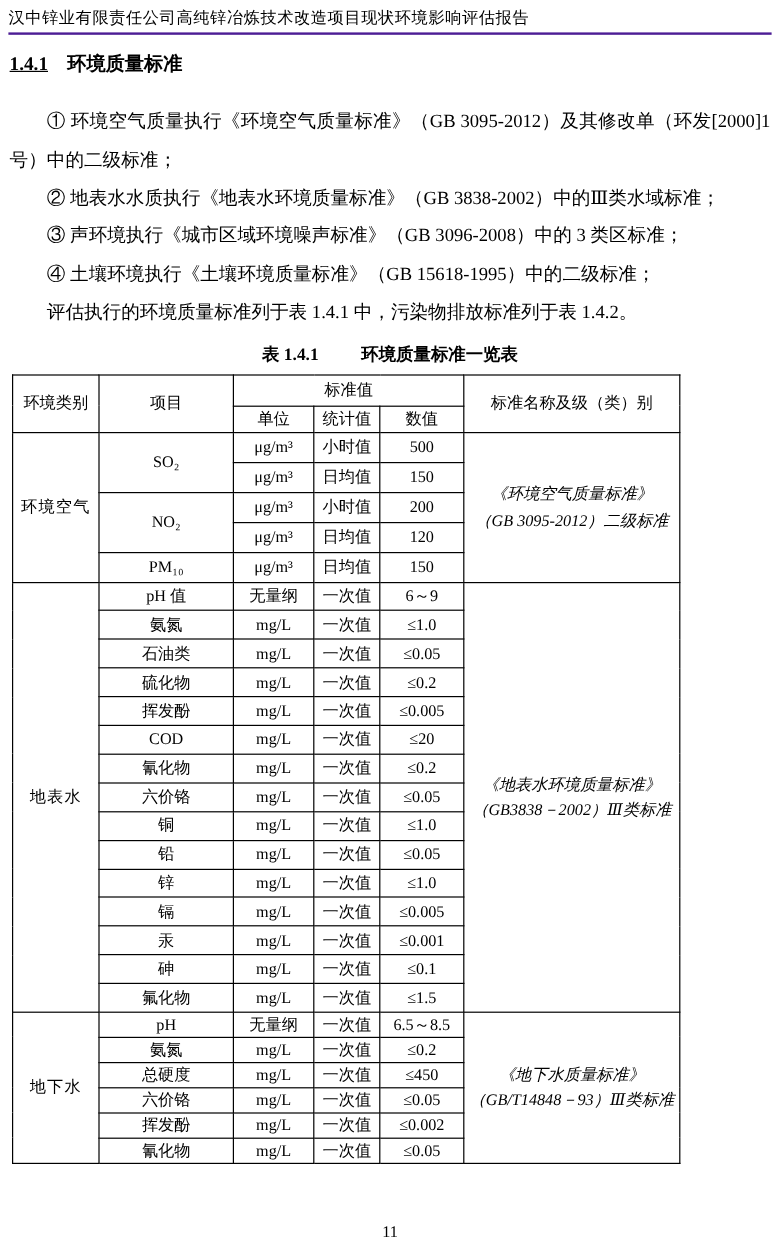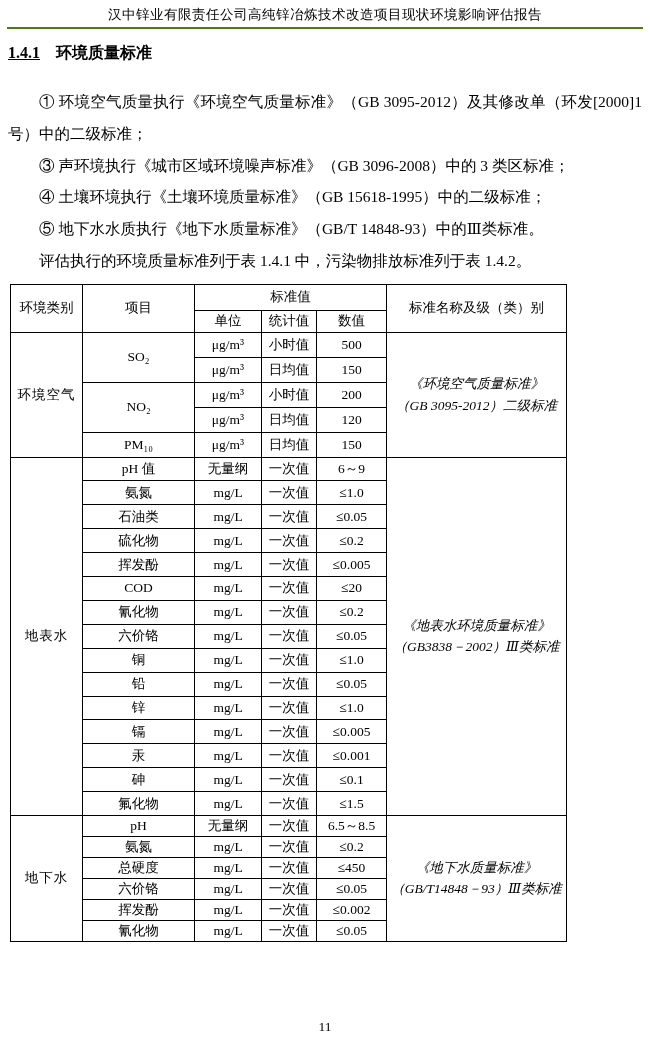--- a/index.html
+++ b/index.html
@@ -5,22 +5,22 @@
   html, body { margin: 0; padding: 0; background: #fff; }
   body {
     width: 650px; height: 1044px;
     font-family: "Liberation Serif", "DejaVu Serif", serif;
     color: #000;
   }
   .page { position: relative; width: 650px; height: 1044px; overflow: hidden; background: #fff; }
 
   .page-header {
     margin: 0 7px; padding: 6px 0 3px;
-    text-align: center; font-size: 13.5px; letter-spacing: 0.5px;
-    border-bottom: 2px solid #4d7c0f;
+    font-size: 13.5px; letter-spacing: 0.5px;
+    border-bottom: 2px solid #4c1d95;
   }
 
   .section-heading { margin: 14px 8px 0; font-size: 16px; font-weight: bold; }
   .section-heading .sec-num { margin-right: 12px; text-decoration: underline; }
 
   .body-text { margin: 22px 8px 0; font-size: 15.5px; line-height: 2.05; text-align: justify; }
   .body-text p { margin: 0; text-indent: 2em; }
 
   .table-caption { margin-top: 9px; text-align: center; font-size: 14.5px; font-weight: bold; }
   .table-caption .cap-label { margin-right: 2.2em; }
@@ -56,26 +56,30 @@
     <span>汉中锌业有限责任公司高纯锌冶炼技术改造项目现状环境影响评估报告</span>
   </div>
 
   <h2 class="section-heading">
     <span class="sec-num">1.4.1</span>
     <span>环境质量标准</span>
   </h2>
 
   <div class="body-text">
     <p>① 环境空气质量执行《环境空气质量标准》（GB 3095-2012）及其修改单（环发[2000]1 号）中的二级标准；</p>
+    <p>② 地表水水质执行《地表水环境质量标准》（GB 3838-2002）中的Ⅲ类水域标准；</p>
     <p>③ 声环境执行《城市区域环境噪声标准》（GB 3096-2008）中的 3 类区标准；</p>
     <p>④ 土壤环境执行《土壤环境质量标准》（GB 15618-1995）中的二级标准；</p>
-    <p>⑤ 地下水水质执行《地下水质量标准》（GB/T 14848-93）中的Ⅲ类标准。</p>
     <p>评估执行的环境质量标准列于表 1.4.1 中，污染物排放标准列于表 1.4.2。</p>
   </div>
 
+  <div class="table-caption">
+    <span class="cap-label">表 1.4.1</span>
+    <span>环境质量标准一览表</span>
+  </div>
 
   <table class="std-table">
     <colgroup>
       <col style="width:72px">
       <col style="width:112px">
       <col style="width:67px">
       <col style="width:55px">
       <col style="width:70px">
       <col>
     </colgroup>

